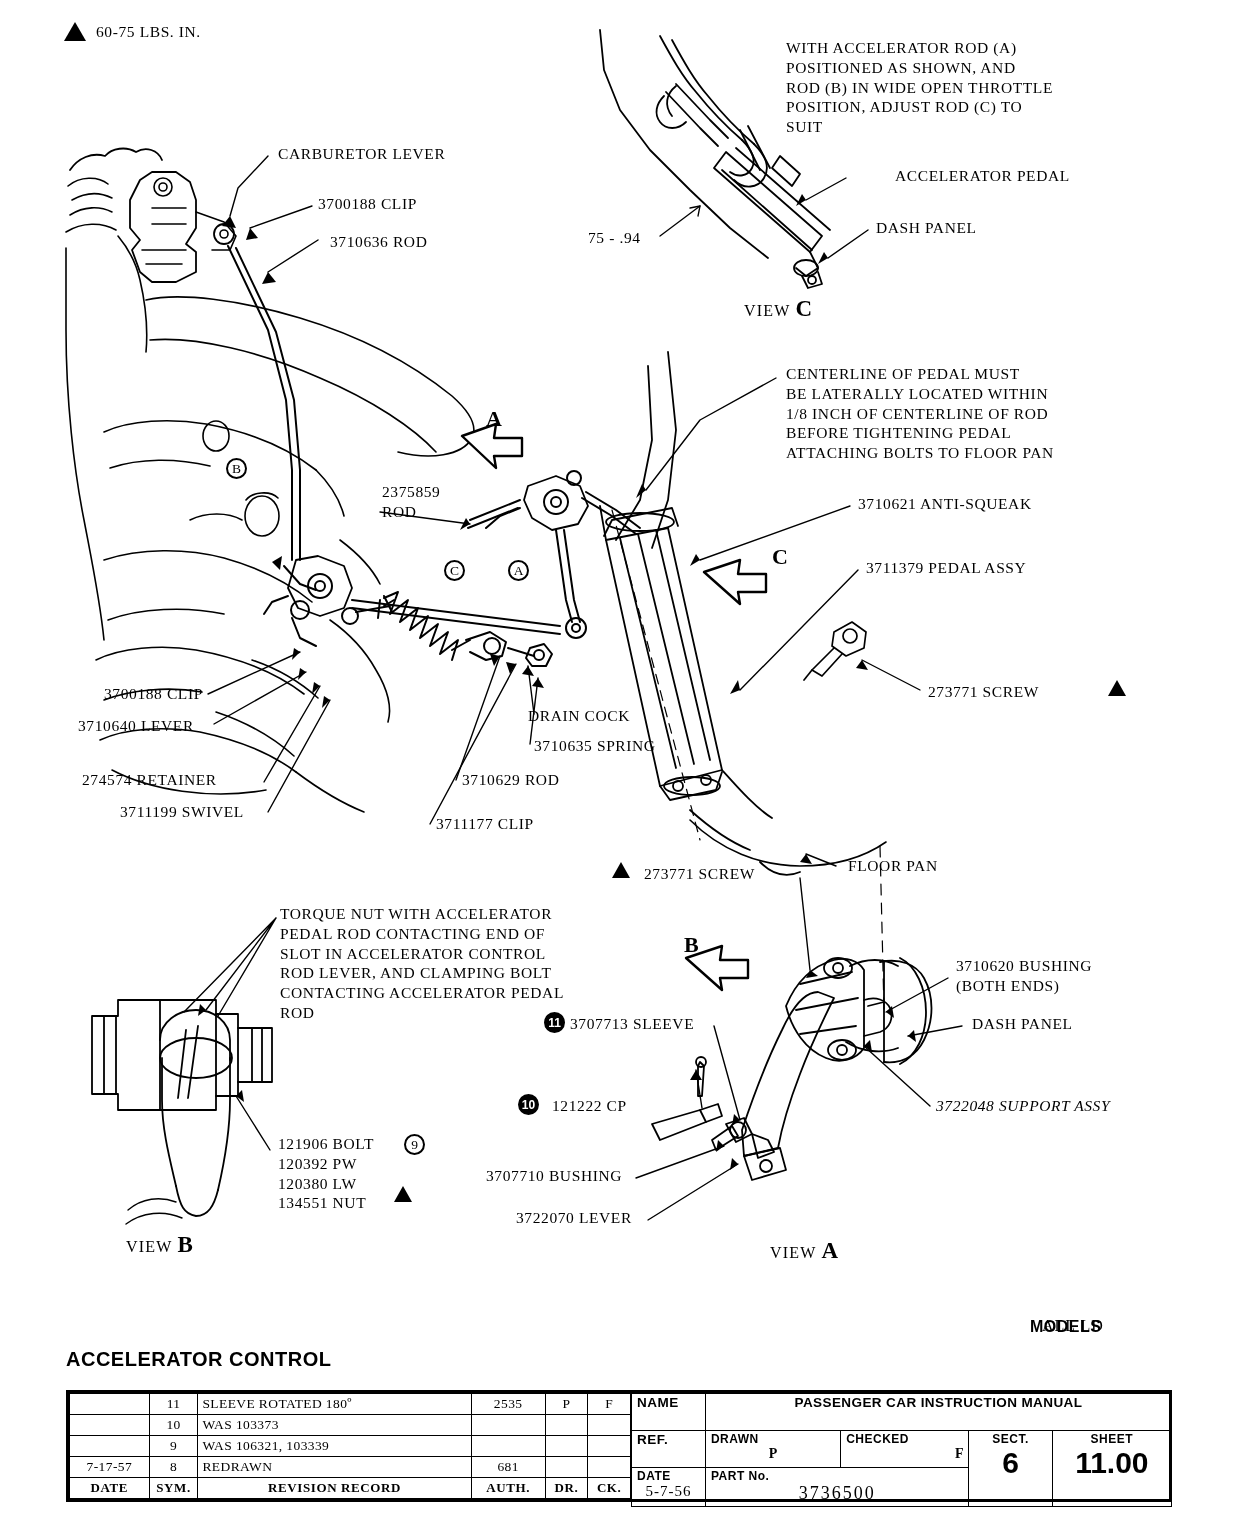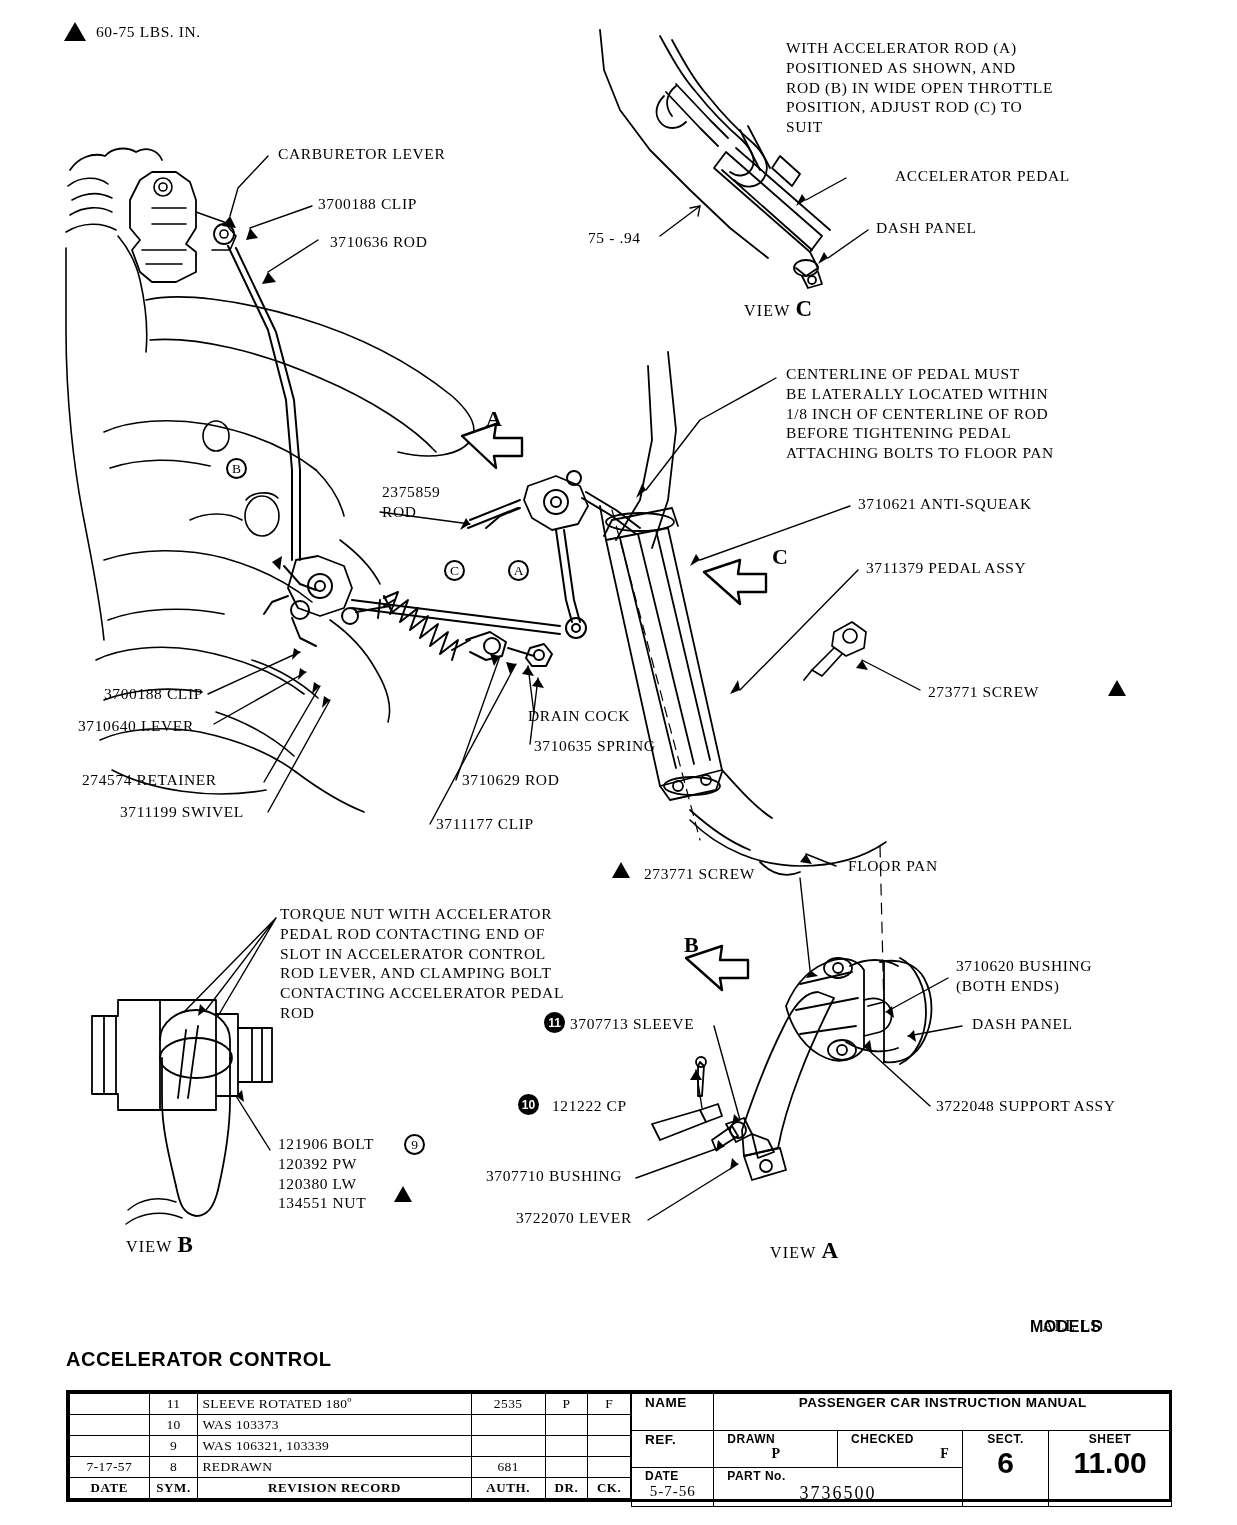--- a/index.html
+++ b/index.html
@@ -147,21 +147,21 @@
   }
   .rev td.c { text-align: center; }
   .right {
     position: absolute;
     left: 562px; top: 0;
     width: 541px;
     height: 106px;
   }
   .right td {
     border: 1px solid #000;
-    padding: 1px 13px;
+    padding: 1px 5px;
     font-size: 13.5px;
     vertical-align: top;
   }
   .ttl {
     font-family: "Liberation Sans", sans-serif;
     font-weight: bold;
     font-size: 17px;
     text-align: center;
     letter-spacing: 0.4px;
   }
@@ -501,21 +501,21 @@
 <div class="lbl" style="left:462px; top:770px;">3710629 ROD</div>
 <div class="lbl" style="left:436px; top:814px;">3711177 CLIP</div>
 
 <div class="lbl" style="left:644px; top:864px;">273771 SCREW</div>
 <div class="tri small" style="left:612px; top:862px;"></div>
 <div class="lbl" style="left:848px; top:856px;">FLOOR PAN</div>
 
 <div class="lbl blk" style="left:956px; top:956px;">3710620 BUSHING
 (BOTH ENDS)</div>
 <div class="lbl" style="left:972px; top:1014px;">DASH PANEL</div>
-<div class="lbl" style="left:936px; top:1096px;">3722048 SUPPORT ASSY</div>
+<div class="lbl" style="left:936px; top:1096px;font-style:italic;">3722048 SUPPORT ASSY</div>
 <div class="lbl" style="left:570px; top:1014px;">3707713 SLEEVE</div>
 <div class="lbl" style="left:552px; top:1096px;">121222 CP</div>
 <div class="lbl" style="left:486px; top:1166px;">3707710 BUSHING</div>
 <div class="lbl" style="left:516px; top:1208px;">3722070 LEVER</div>
 <div class="viewtag" style="left:770px; top:1238px;"><span>VIEW</span> <b>A</b></div>
 
 <div class="lbl blk" style="left:280px; top:904px;">TORQUE NUT WITH ACCELERATOR
 PEDAL ROD CONTACTING END OF
 SLOT IN ACCELERATOR CONTROL
 ROD LEVER, AND CLAMPING BOLT

